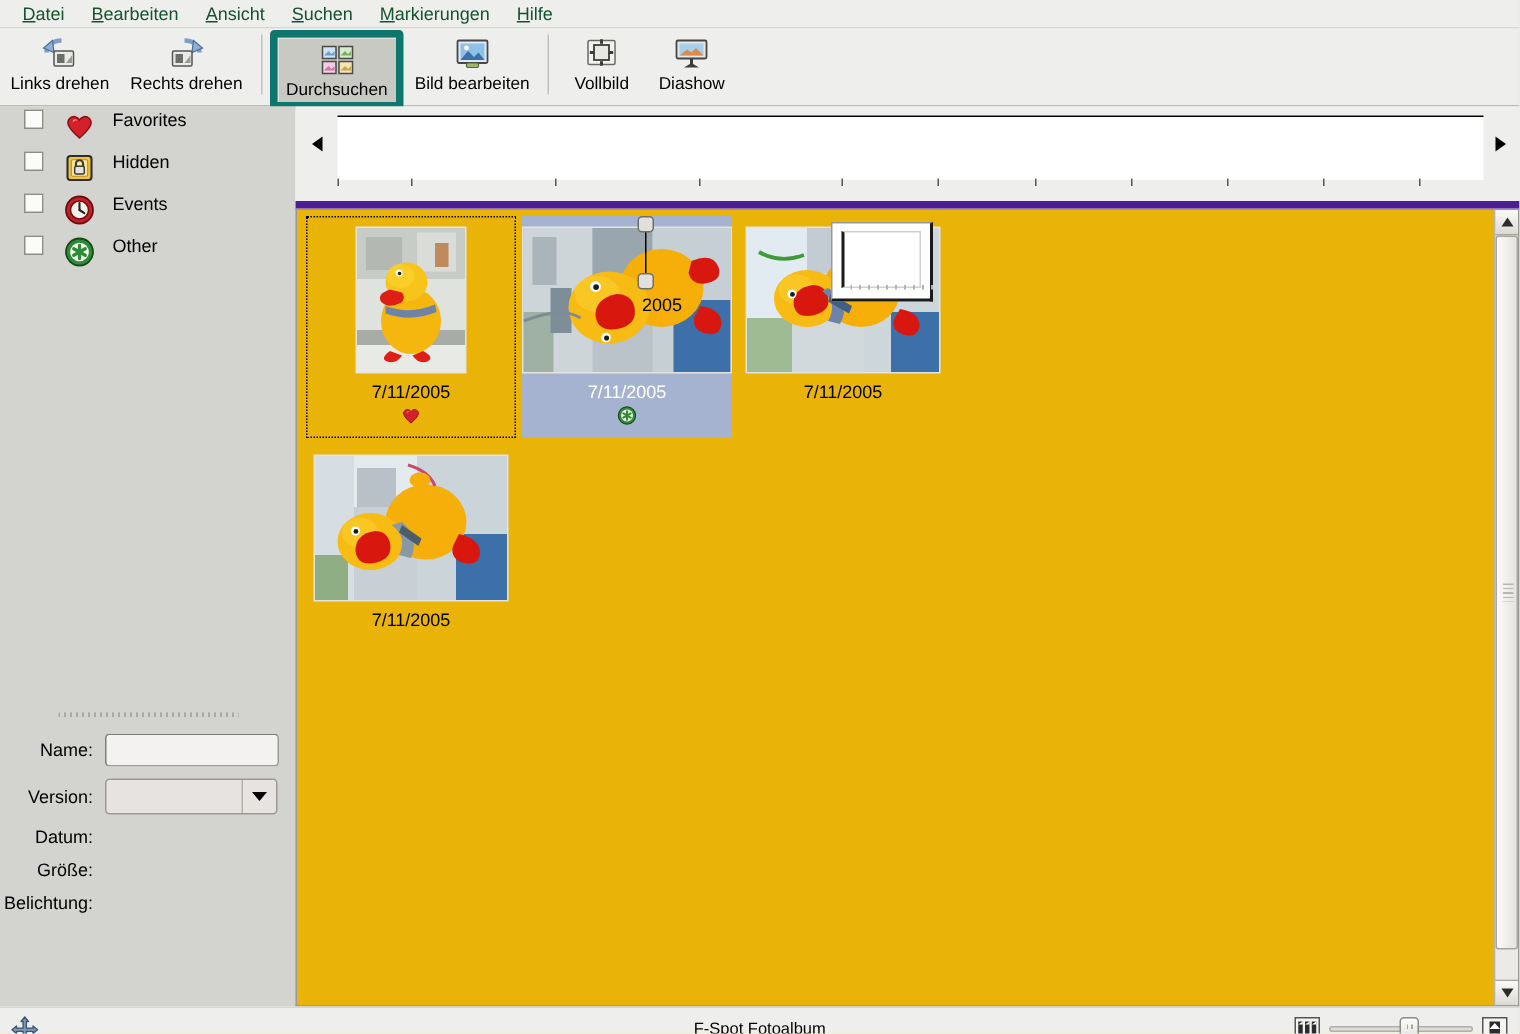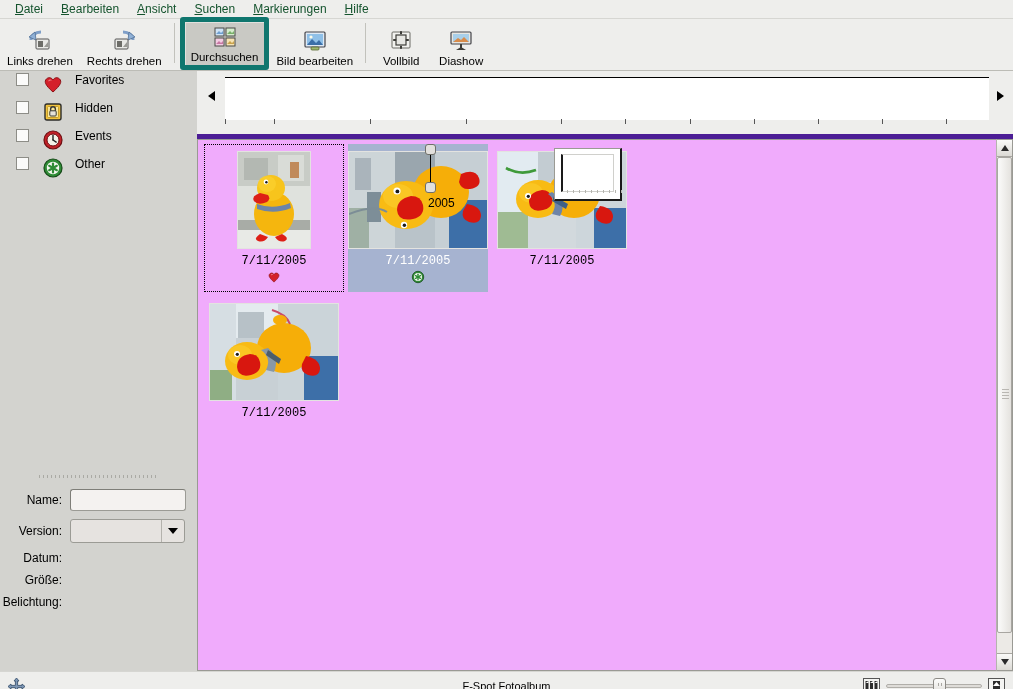--- a/index.html
+++ b/index.html
@@ -34,21 +34,21 @@
     line-height: 14px;
     cursor: default;
   }
   .menu-item u { text-decoration: underline; }
 
   
   .toolbar {
     height: 52px;
     background: #eeeeec;
     display: flex;
-    align-items: flex-end;
+    align-items: flex-start;
     border-bottom: 1px solid #bcbcb6;
     box-sizing: border-box;
     padding-top: 1px;
   }
   .tb-btn {
     display: flex;
     flex-direction: column;
     align-items: center;
     justify-content: flex-start;
     padding: 3px 6px 1px 6px;
@@ -310,31 +310,30 @@
   }
 
   
   .iconview-wrap {
     flex: 1 1 auto;
     display: flex;
     min-height: 0;
   }
   .iconview {
     flex: 1 1 auto;
-    background: #f0abfc;
+    background: #eab308;
     border: 1px solid #9a9a94;
     border-right: none;
     box-sizing: border-box;
     padding: 4px 0 16px 6px;
     display: flex;
     flex-wrap: wrap;
     align-content: flex-start;
     overflow: hidden;
     min-width: 0;
-    font-family: Liberation Mono, monospace;
   }
   .cell {
     width: 140px;
     margin: 0 4px 4px 0;
     padding: 6px 0 6px 0;
     display: flex;
     flex-direction: column;
     align-items: center;
     box-sizing: border-box;
     border: 1px solid transparent;

